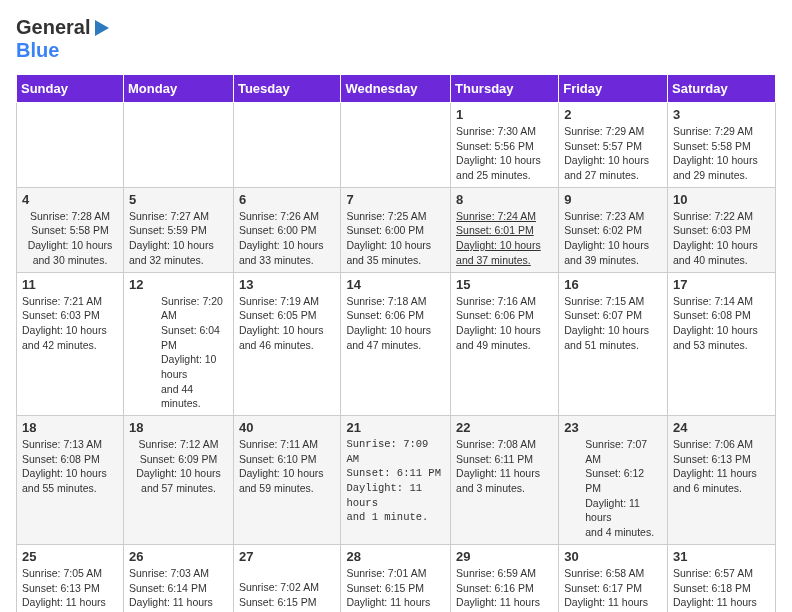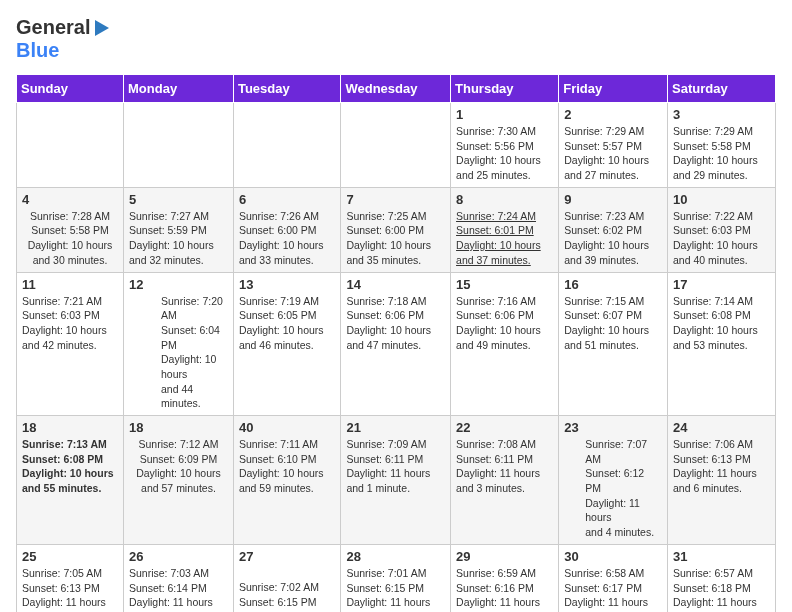--- a/index.html
+++ b/index.html
@@ -235,42 +235,42 @@
           <div class="day-number">17</div>
           <div class="day-info" style="white-space: pre-line;">Sunrise: 7:14 AM
 Sunset: 6:08 PM
 Daylight: 10 hours
 and 53 minutes.</div>
         </td>
       </tr>
       <tr>
         <td>
           <div class="day-number">18</div>
-          <div class="day-info" style="white-space: pre-line; font-weight: bold;">Sunrise: 7:13 AM
+          <div class="day-info" style="white-space: pre-line;">Sunrise: 7:13 AM
 Sunset: 6:08 PM
 Daylight: 10 hours
 and 55 minutes.</div>
         </td>
         <td>
           <div class="day-number">18</div>
           <div class="day-info" style="white-space: pre-line; text-align: center;">Sunrise: 7:12 AM
 Sunset: 6:09 PM
 Daylight: 10 hours
 and 57 minutes.</div>
         </td>
         <td>
           <div class="day-number">40</div>
           <div class="day-info" style="white-space: pre-line;">Sunrise: 7:11 AM
 Sunset: 6:10 PM
 Daylight: 10 hours
 and 59 minutes.</div>
         </td>
         <td>
           <div class="day-number">21</div>
-          <div class="day-info" style="white-space: pre-line;">Sunrise: 7:09 AM
+          <div class="day-info" style="white-space: pre-line; font-family: Liberation Mono, monospace;">Sunrise: 7:09 AM
 Sunset: 6:11 PM
 Daylight: 11 hours
 and 1 minute.</div>
         </td>
         <td>
           <div class="day-number">22</div>
           <div class="day-info" style="white-space: pre-line;">Sunrise: 7:08 AM
 Sunset: 6:11 PM
 Daylight: 11 hours
 and 3 minutes.</div>

